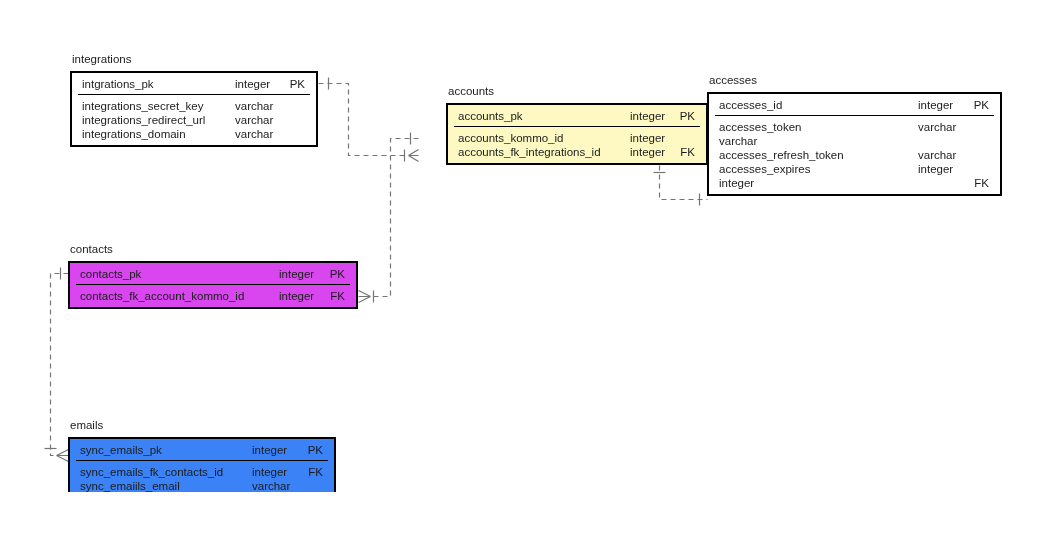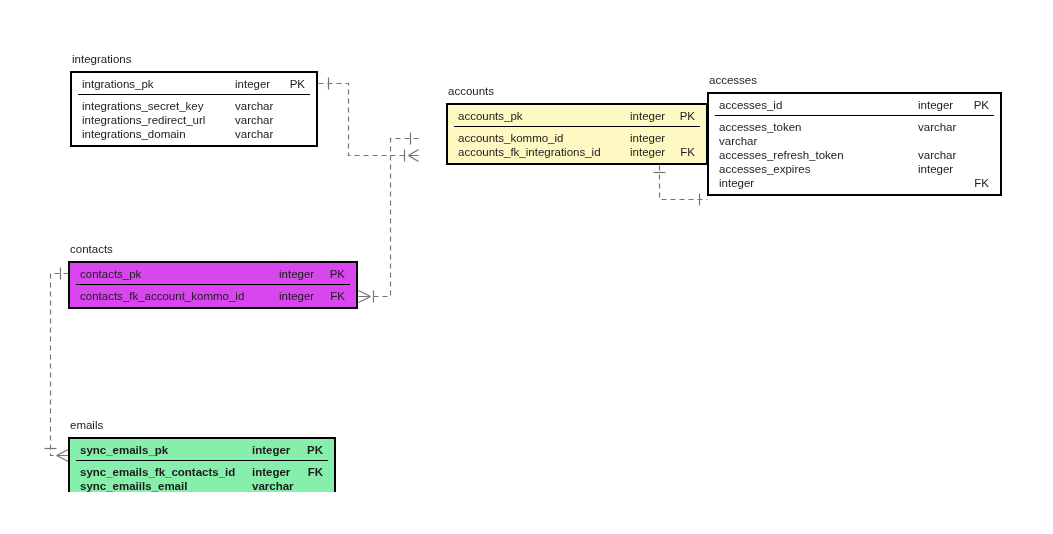--- a/index.html
+++ b/index.html
@@ -150,21 +150,21 @@
             <div class="erow">
               <span class="cname">contacts_fk_account_kommo_id</span>
               <span class="ctype">integer</span>
               <span class="ckey">FK</span>
             </div>
           </div>
         </div>
       </div>
       <div class="entity" style="left: 68px; top: 421px; width: 268px; margin-top: 16px; --tx: 182px;">
         <div class="entity-title">emails</div>
-        <div class="entity-box" style="background: #86efac; border-color: rgb(0, 0, 0); font-weight: bold;">
+        <div class="entity-box" style="background: #3b82f6; border-color: rgb(0, 0, 0);">
           <div class="erow header">
             <span class="cname">sync_emails_pk</span>
             <span class="ctype">integer</span>
             <span class="ckey">PK</span>
           </div>
           <div class="sep" style="background: rgb(0, 0, 0);"></div>
           <div class="ebody">
             <div class="erow">
               <span class="cname">sync_emails_fk_contacts_id</span>
               <span class="ctype">integer</span>

